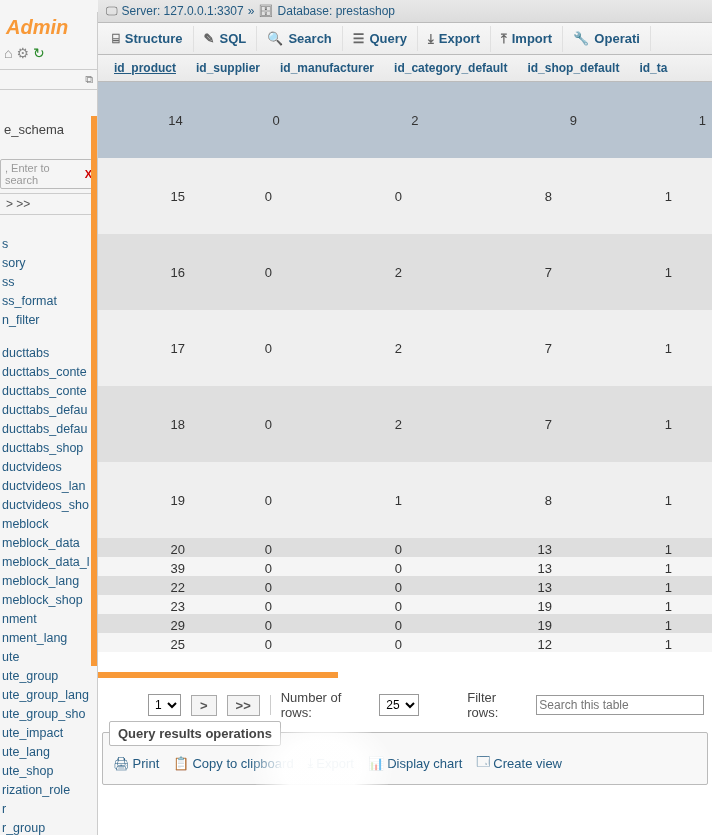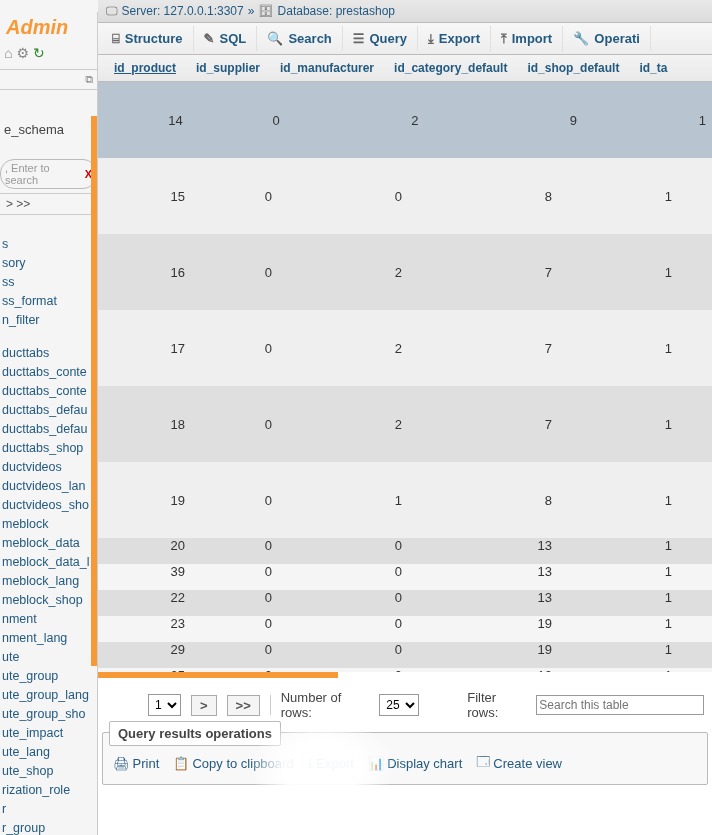--- a/index.html
+++ b/index.html
@@ -49,21 +49,21 @@
   }
   .schema {
     margin-top: 30px;
     padding: 2px 4px;
     color: #444;
     font-size: 13px;
   }
   .searchbox {
     margin-top: 20px;
     border: 1px solid #bbb;
-    border-radius: 14px;
+    border-radius: 2px;
     padding: 2px 4px;
     font-size: 11px;
     color: #999;
     display:flex;
     justify-content:space-between;
     align-items:center;
   }
   .searchbox .x {
     color: #c00;
     font-weight: bold;
@@ -156,21 +156,21 @@
   .tbl-area {
     height: 590px;
     overflow: hidden;
   }
   .row {
     display:flex;
     font-size: 13px;
     color: #333;
   }
   .row.big { height: 76px; align-items: center; }
-  .row.small { height: 26px; align-items: flex-start; }
+  .row.small { height: 19px; align-items: flex-end; }
   .row.odd { background: #dfdfdf; }
   .row.even { background: #efefef; }
   .row.sel { background: #b8c4d0 !important; gap: 12px; }
   .row.sm-odd { background: #dedede; }
   .row.sm-even { background: #f5f5f5; }
   .cell { text-align:center; }
   .c1 { width: 95px; text-align:right; padding-right:8px; }
   .c2 { width: 85px; text-align:right; padding-right:6px;}
   .c3 { width: 130px; text-align:right; padding-right:6px;}
   .c4 { width: 150px; text-align:right; padding-right:6px;}

